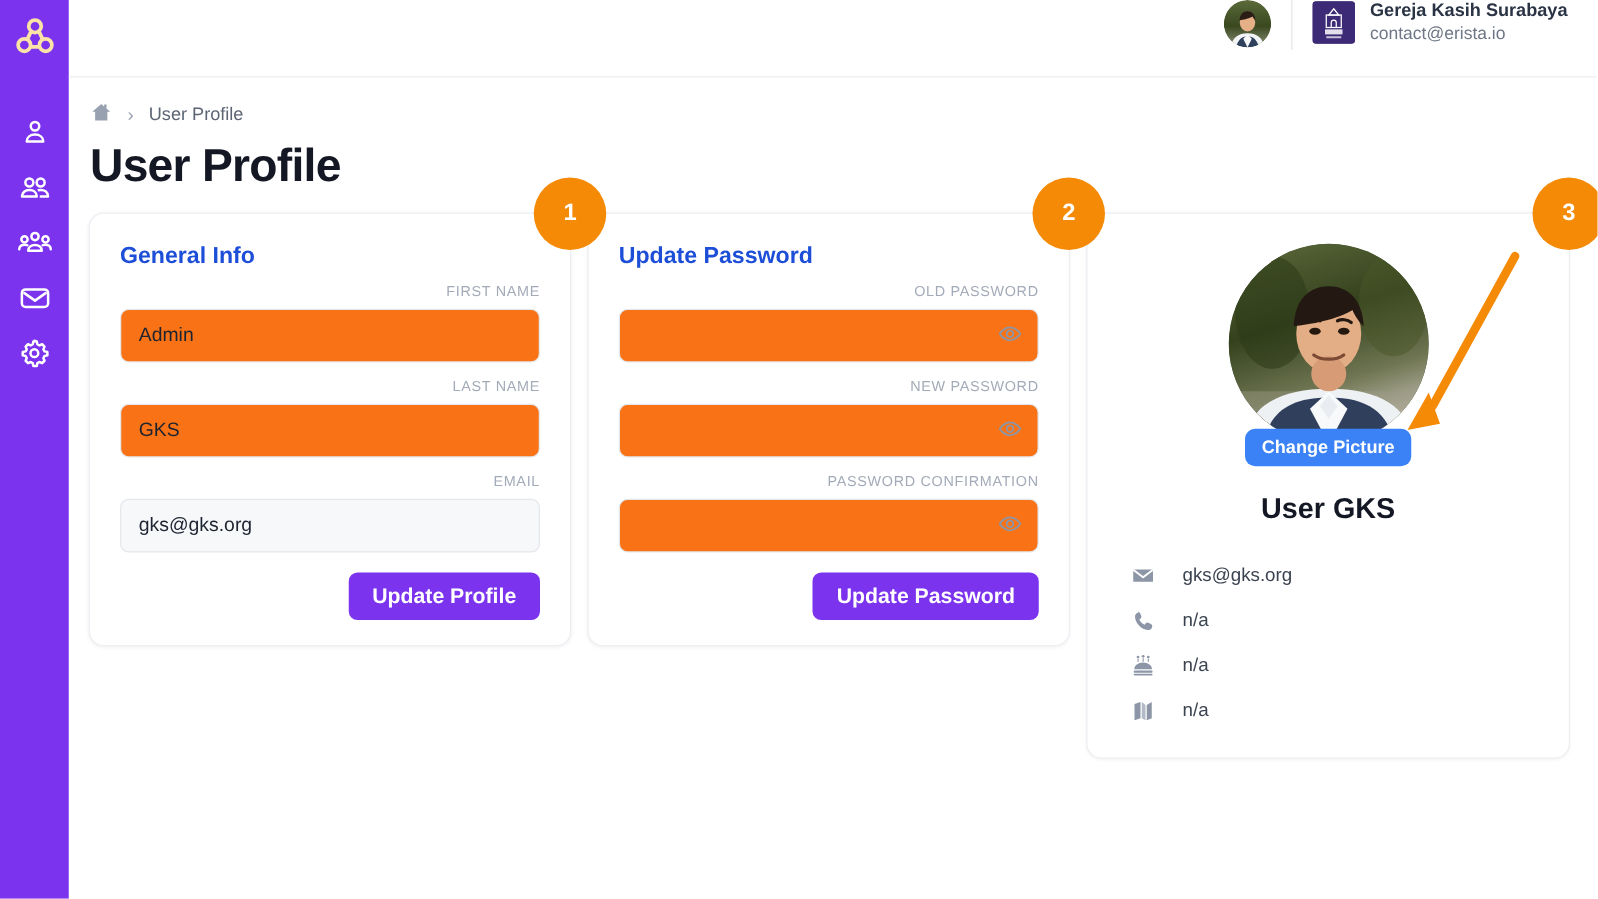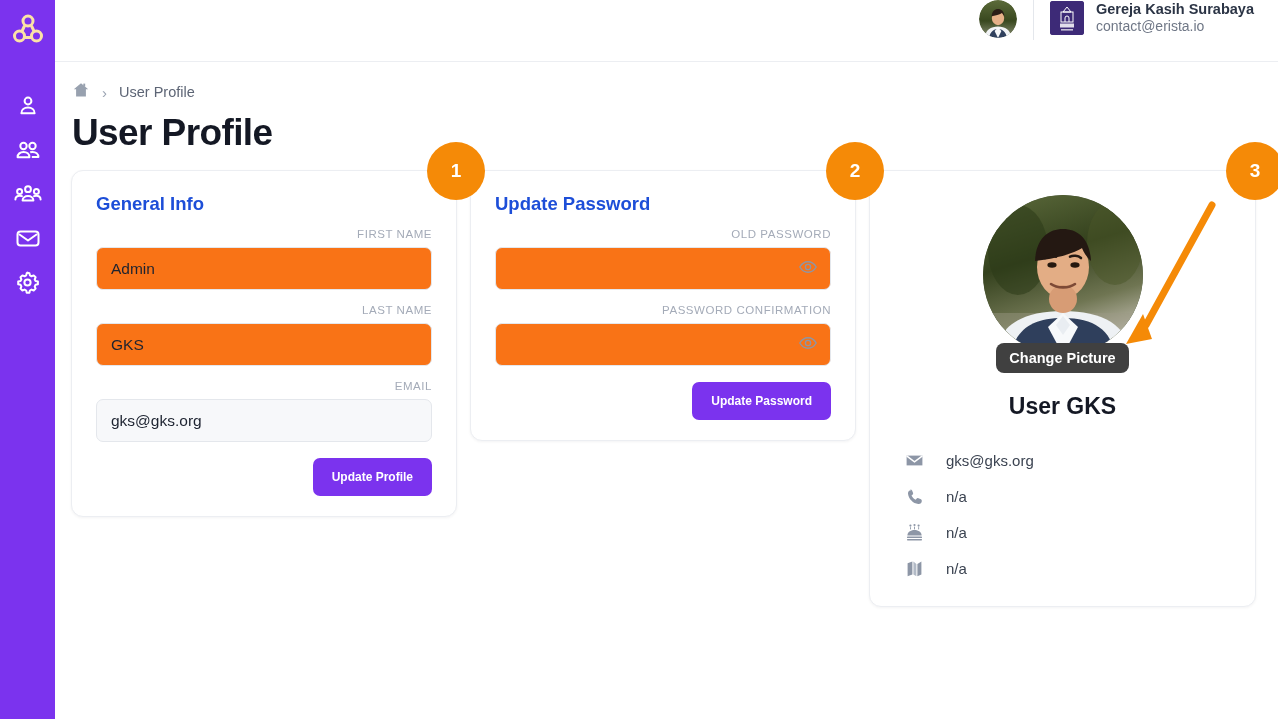--- a/index.html
+++ b/index.html
@@ -93,34 +93,34 @@
   .eye-btn {
     position: absolute; right: 10px; top: 50%; transform: translateY(-50%);
     width: 26px; height: 26px; display: flex; align-items: center; justify-content: center;
     background: none; border: none; cursor: pointer; padding: 0;
   }
 
   .btn-row { display: flex; justify-content: flex-end; margin-top: 16px; }
   .btn-primary {
     background: #7b33ee; color: #ffffff; border: none; border-radius: 7px;
     font-family: "Liberation Sans", sans-serif;
-    font-size: 12px; font-weight: 700;
+    font-size: 17px; font-weight: 700;
     padding: 0 19px; height: 38px; cursor: pointer;
   }
 
   
   .profile-inner { display: flex; flex-direction: column; align-items: center; }
   .avatar-big {
     width: 160px; height: 160px; border-radius: 50%;
     overflow: hidden; position: relative;
     background: #4e5a3c;
   }
   .change-pic {
     margin-top: -12px;
-    background: #404040; color: #ffffff;
+    background: #3b82f6; color: #ffffff;
     border: none; border-radius: 8px;
     font-family: "Liberation Sans", sans-serif;
     font-size: 14.5px; font-weight: 700;
     padding: 7px 13px; cursor: pointer; position: relative; z-index: 3;
   }
   .profile-name { font-size: 23px; font-weight: 700; color: #141824; margin-top: 20px; margin-bottom: 22px; }
   .detail-list { width: 100%; padding-left: 12px; }
   .detail-row { display: flex; align-items: center; gap: 22px; height: 36px; }
   .detail-icon { width: 20px; display: flex; align-items: center; justify-content: center; flex: 0 0 20px; }
   .detail-val { font-size: 15px; color: #3b4351; }
@@ -306,20 +306,34 @@
                 <span>
                   <svg width="20" height="20" viewBox="0 0 20 20" fill="none">
                     <path d="M1.8 10S4.9 4.8 10 4.8 18.2 10 18.2 10 15.1 15.2 10 15.2 1.8 10 1.8 10Z" stroke="#8d96a6" stroke-width="1.4"></path>
                     <circle cx="10" cy="10" r="2.6" stroke="#8d96a6" stroke-width="1.4"></circle>
                   </svg>
                 </span>
               </button>
             </div>
           </div>
 
+          <div class="field">
+            <label class="field-label">NEW PASSWORD</label>
+            <div class="input-wrap">
+              <input class="text-input" type="password" value="" style="">
+              <button class="eye-btn">
+                <span>
+                  <svg width="20" height="20" viewBox="0 0 20 20" fill="none">
+                    <path d="M1.8 10S4.9 4.8 10 4.8 18.2 10 18.2 10 15.1 15.2 10 15.2 1.8 10 1.8 10Z" stroke="#8d96a6" stroke-width="1.4"></path>
+                    <circle cx="10" cy="10" r="2.6" stroke="#8d96a6" stroke-width="1.4"></circle>
+                  </svg>
+                </span>
+              </button>
+            </div>
+          </div>
 
           <div class="field">
             <label class="field-label">PASSWORD CONFIRMATION</label>
             <div class="input-wrap">
               <input class="text-input" type="password" value="" style="">
               <button class="eye-btn">
                 <span>
                   <svg width="20" height="20" viewBox="0 0 20 20" fill="none">
                     <path d="M1.8 10S4.9 4.8 10 4.8 18.2 10 18.2 10 15.1 15.2 10 15.2 1.8 10 1.8 10Z" stroke="#8d96a6" stroke-width="1.4"></path>
                     <circle cx="10" cy="10" r="2.6" stroke="#8d96a6" stroke-width="1.4"></circle>

